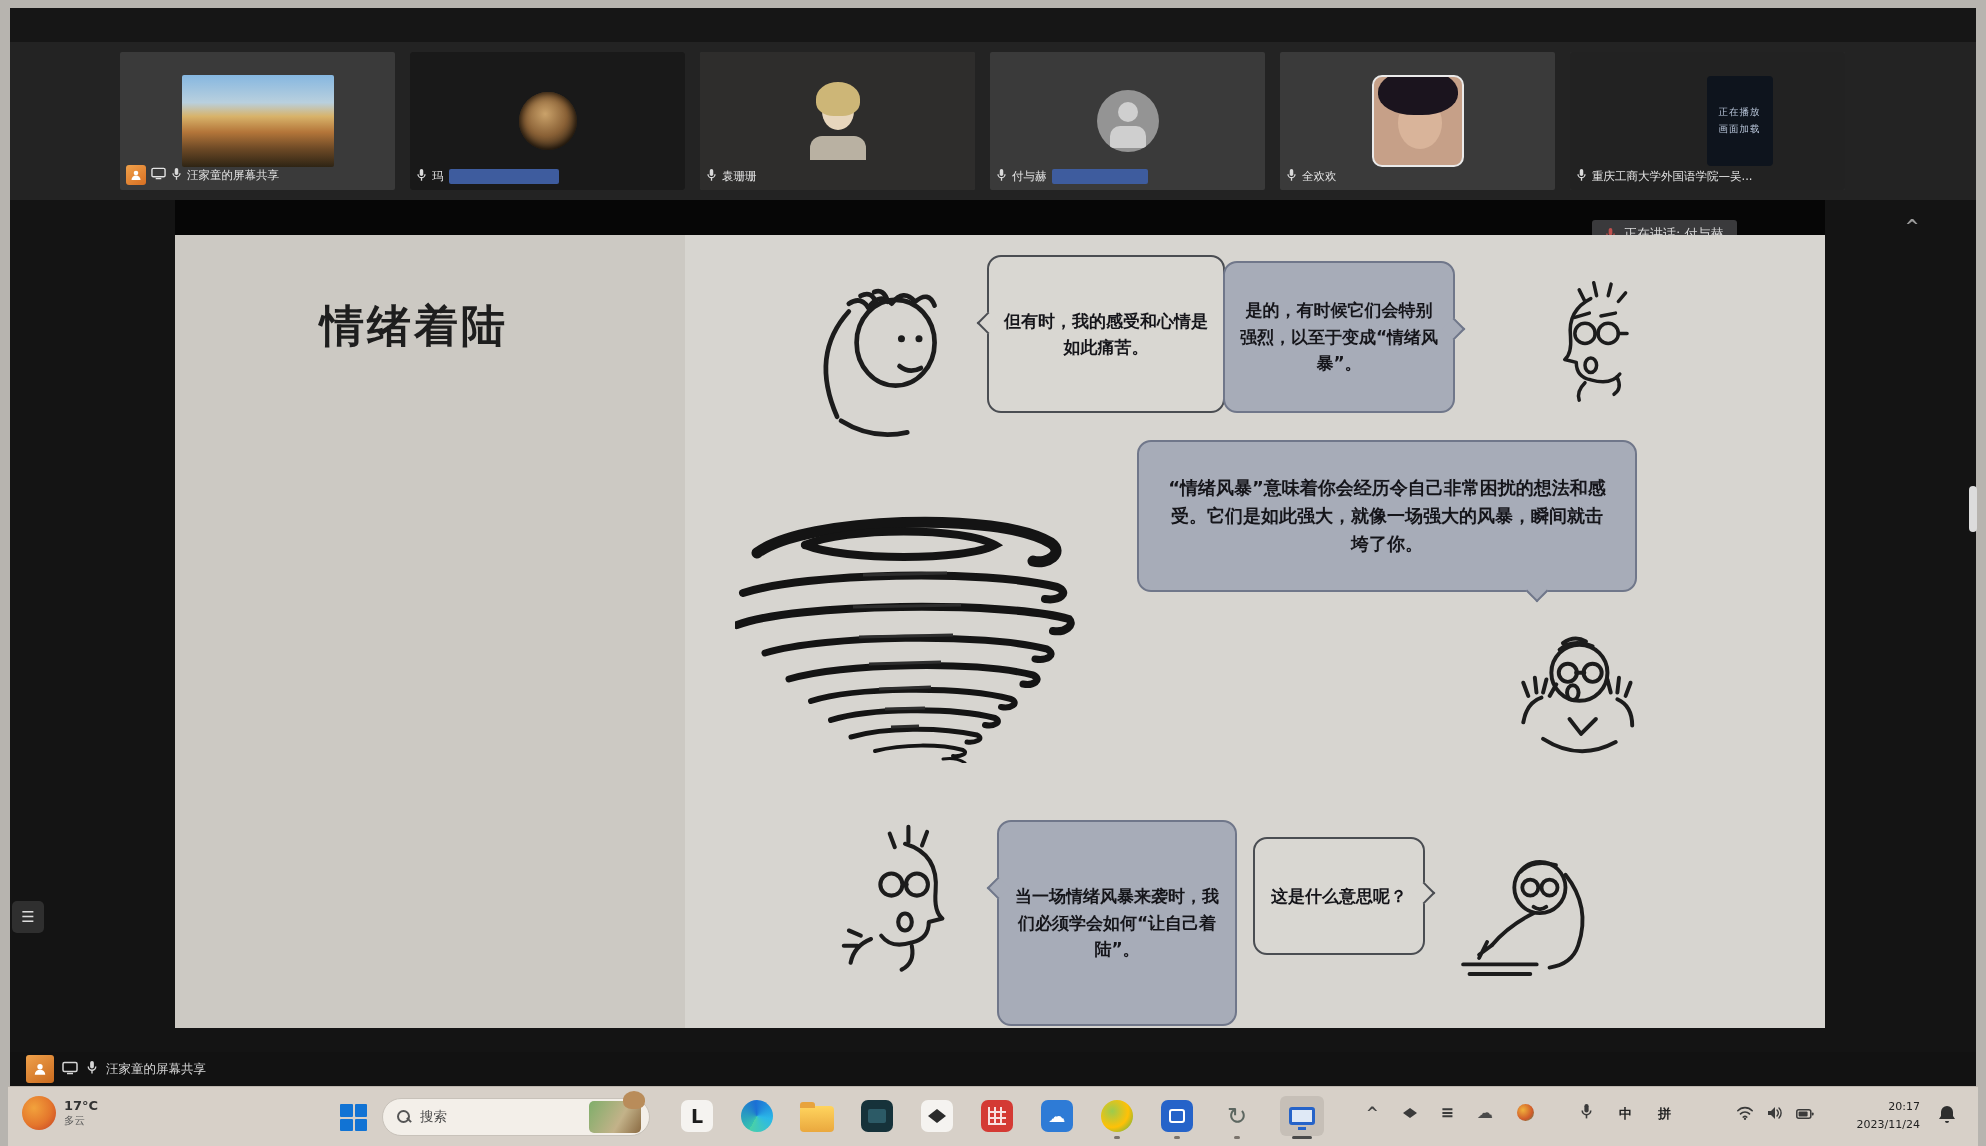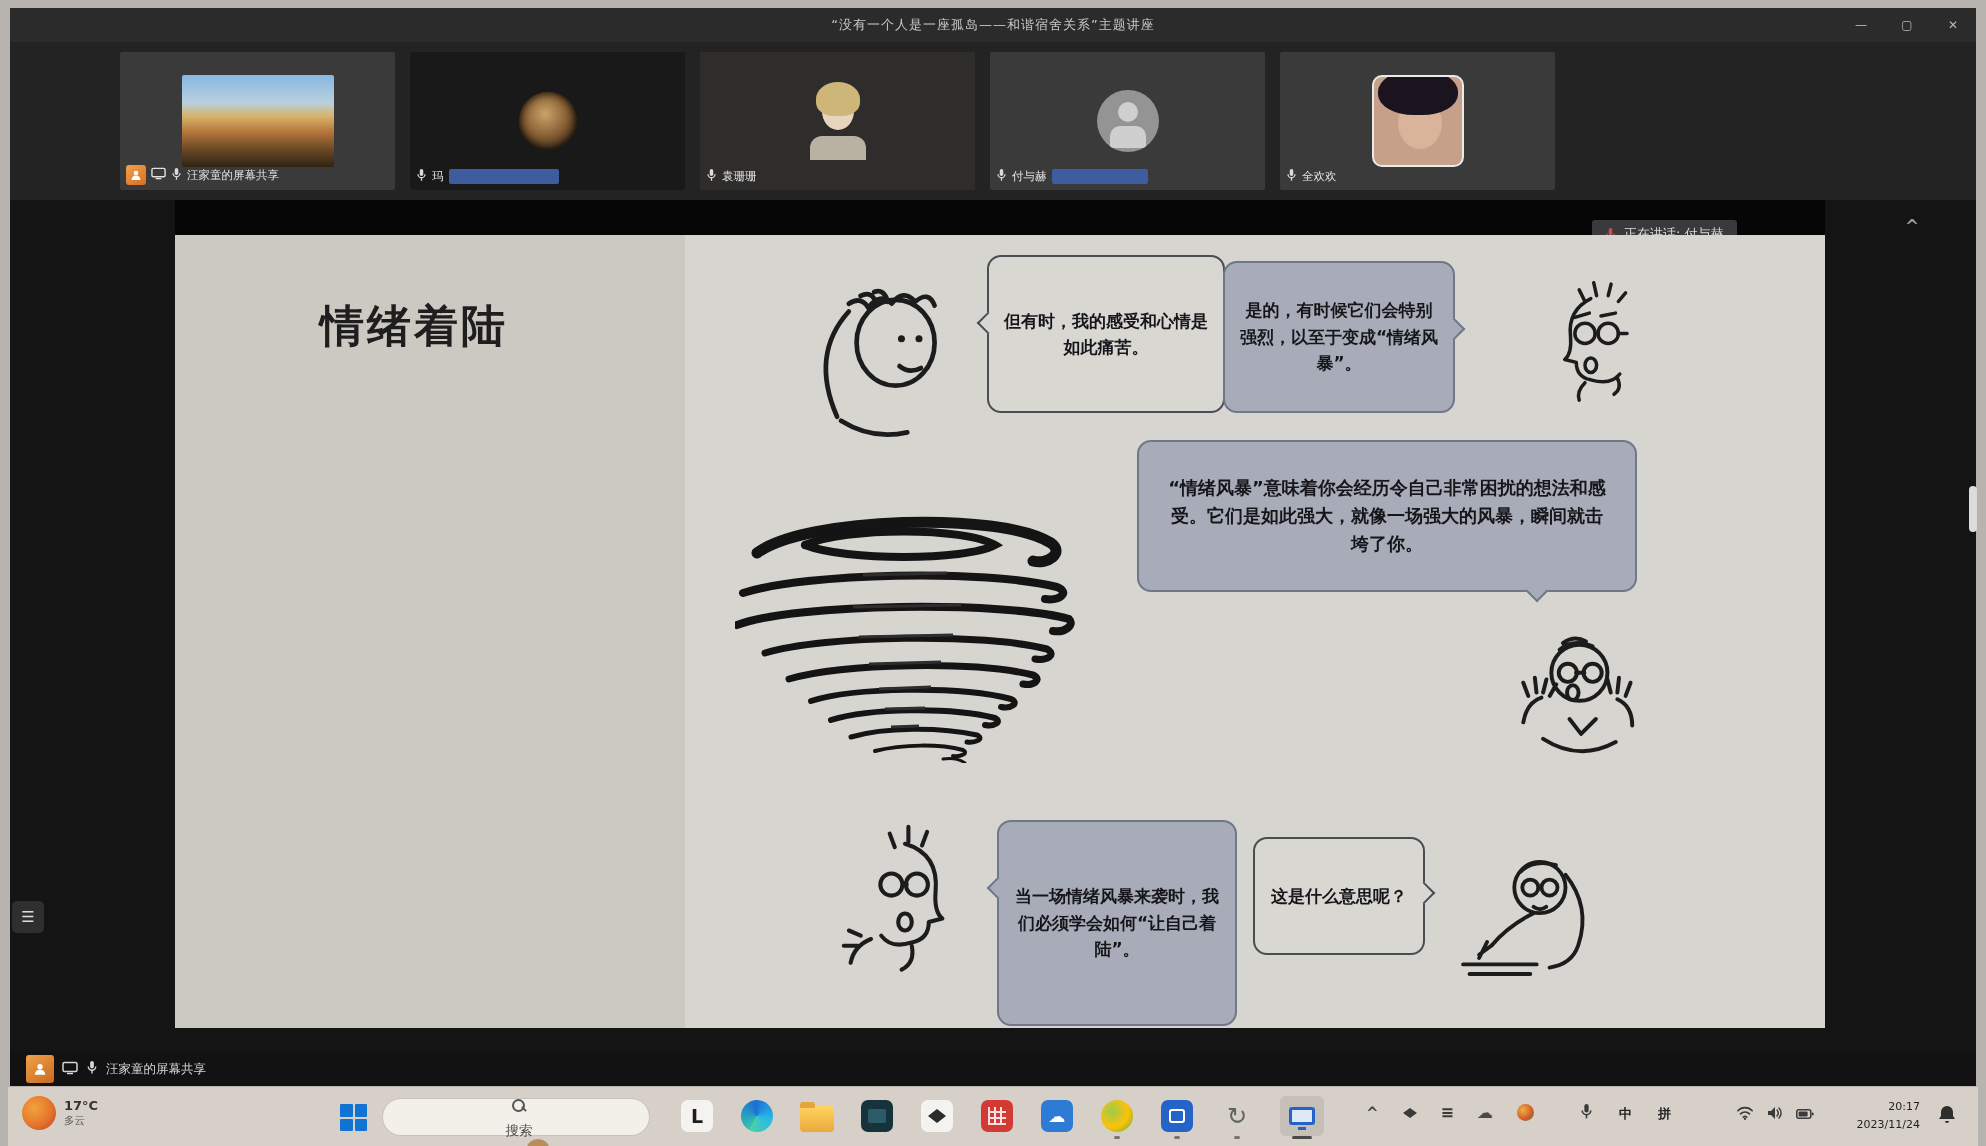--- a/index.html
+++ b/index.html
@@ -81,21 +81,21 @@
   
   .taskbar { position:absolute; left:8px; right:8px; bottom:0; height:60px; background:#d7d0c8; border-top:1px solid #bdb6ae; }
   .weather { position:absolute; left:14px; top:9px; display:flex; align-items:center; gap:8px; }
   .w-icon { width:34px; height:34px; border-radius:50%;
             background:radial-gradient(circle at 35% 35%, #f2a23c 0%, #e4762c 55%, #c43f24 100%); }
   .w-temp { font-size:13px; font-weight:bold; color:#333; line-height:1.3; }
   .w-cond { font-size:10.5px; color:#5a5a5a; }
   .start { position:absolute; left:332px; top:17px; width:27px; height:27px; display:grid; grid-template:1fr 1fr / 1fr 1fr; gap:2px; }
   .start i { background:#1173d4; border-radius:1px; }
   .search { position:absolute; left:374px; top:11px; width:268px; height:38px; border-radius:19px;
-            background:#f3efe9; border:1px solid #c8c2ba; display:flex; align-items:center; gap:9px; padding:0 8px 0 14px;flex-direction:column; }
+            background:#f3efe9; border:1px solid #c8c2ba; display:flex; align-items:center; gap:9px; padding:0 8px 0 14px; }
   .mag { position:relative; width:14px; height:14px; flex:none; }
   .mag::before { content:""; position:absolute; left:0; top:0; width:9px; height:9px; border:2px solid #555; border-radius:50%; }
   .mag::after { content:""; position:absolute; left:9px; top:9px; width:6px; height:2px; background:#555; transform:rotate(45deg); }
   .search-text { flex:1; font-size:13.5px; color:#4a4a4a; }
   .search-art { position:relative; width:52px; height:32px; border-radius:5px; flex:none;
                 background:linear-gradient(120deg,#7fae6a,#c3b289 60%,#8a6a42); }
   .search-art::after { content:""; position:absolute; right:-4px; top:-10px; width:22px; height:18px; border-radius:50% 50% 40% 40%; background:#b98c5a; }
   .apps { position:absolute; left:672px; top:12px; display:flex; gap:26px; align-items:flex-start; }
   .app { position:relative; width:34px; height:34px; display:flex; align-items:center; justify-content:center; }
   .app .dot { position:absolute; left:14px; bottom:-6px; width:6px; height:3px; border-radius:2px; background:#7a736c; }
@@ -144,28 +144,20 @@
       { fill:none; stroke:#1c1c1c; stroke-width:2.4; stroke-linecap:round; stroke-linejoin:round; }
   svg.lineart .fill { fill:#1c1c1c; stroke:none; }
 </style>
 </head>
 <body>
 
 <div class="screen">
 
   <div class="app-window">
 
-    <div class="titlebar">
-      <div class="title">“没有一个人是一座孤岛——和谐宿舍关系”主题讲座</div>
-      <div class="win-controls">
-        <div class="win-btn">—</div>
-        <div class="win-btn">▢</div>
-        <div class="win-btn">✕</div>
-      </div>
-    </div>
 
     <div class="strip">
       <div class="tiles">
 
         <div class="tile">
           <div class="tile-video">
               <div class="art-landscape"></div>
             </div>
           <div class="tile-label">
             <span class="host-badge">
@@ -262,20 +254,39 @@
               <svg width="11" height="14" viewBox="0 0 12 16">
                   <rect x="4" y="1" width="4" height="8" rx="2" fill="#dadada"></rect>
                   <path d="M2 7a4 4 0 0 0 8 0" fill="none" stroke="#dadada" stroke-width="1.5"></path>
                   <line x1="6" y1="11" x2="6" y2="14.5" stroke="#dadada" stroke-width="1.5"></line>
                 </svg>
             </span>
             <span>全欢欢</span>
           </div>
         </div>
 
+        <div class="tile">
+          <div class="tile6-bg"></div>
+          <div class="tile-video">
+            <div class="phone">
+              <span>正在播放</span>
+              <span>画面加载</span>
+            </div>
+          </div>
+          <div class="tile-label">
+            <span class="mic-ic">
+              <svg width="11" height="14" viewBox="0 0 12 16">
+                  <rect x="4" y="1" width="4" height="8" rx="2" fill="#dadada"></rect>
+                  <path d="M2 7a4 4 0 0 0 8 0" fill="none" stroke="#dadada" stroke-width="1.5"></path>
+                  <line x1="6" y1="11" x2="6" y2="14.5" stroke="#dadada" stroke-width="1.5"></line>
+                </svg>
+            </span>
+            <span>重庆工商大学外国语学院—吴...</span>
+          </div>
+        </div>
 
       </div>
     </div>
 
     <div class="share">
       <div class="share-topband"></div>
 
       <div class="speaking">
         <svg width="11" height="15" viewBox="0 0 12 16">
             <rect x="4" y="1" width="4" height="8" rx="2" fill="#c0504d"></rect>

